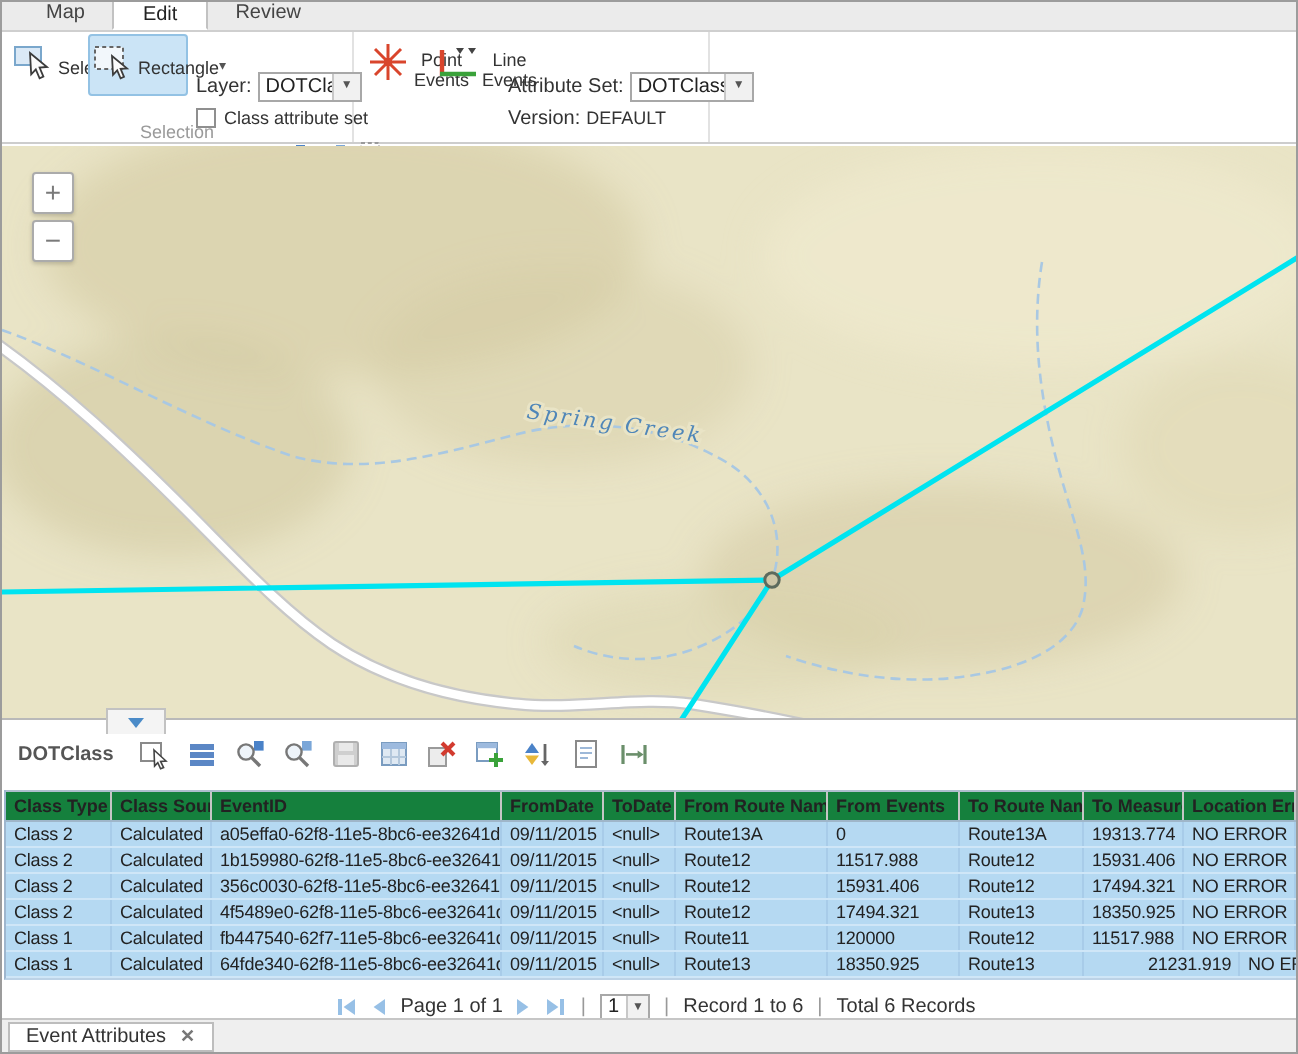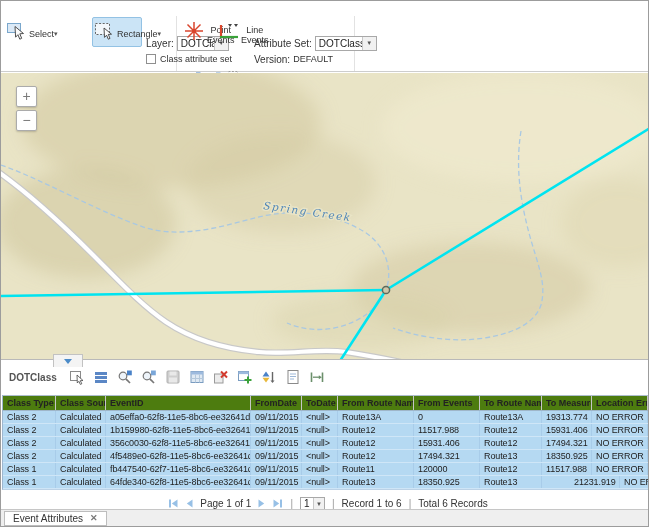--- a/index.html
+++ b/index.html
@@ -17,21 +17,21 @@
   .rtab.active { background:#fff; border:1px solid #c2c2c2; border-bottom:1px solid #fff; color:#222; }
   
   .ribbon { position:absolute; top:15px; left:0; right:0; height:56px;
     background:#fff; border-bottom:1px solid #cdcdcd; display:flex; }
   .rgroup { position:relative; height:100%; display:flex; align-items:flex-start;
     padding:1px 6px 10px 3px; border-right:1px solid #e2e2e2; }
   .rgroup-label { position:absolute; bottom:0; left:0; right:0; text-align:center;
     font-size:9px; color:#9a9a9a; }
   .big-btn { display:flex; flex-direction:row; align-items:center; width:40px;
     padding-top:2px; border:1px solid transparent; border-radius:2px; }
-  .big-btn.wide { width:50px;margin-left:48px; }
+  .big-btn.wide { width:50px; }
   .big-btn.active { background:#cbe4f6; border-color:#93c2e4; }
   .big-btn .lbl { font-size:9px; color:#333; text-align:center; line-height:10px; margin-top:1px; }
   .caret { font-size:7px; color:#555; line-height:7px; }
   .rcol { display:flex; flex-direction:column; margin-left:4px; padding-top:18px; }
   .rrow { display:flex; align-items:center; height:16px; }
   .small-label { font-size:10px; color:#333; margin-right:3px; white-space:nowrap; }
   .combo { display:flex; align-items:center; height:15px; border:1px solid #a8a8a8;
     background:#fff; font-size:10px; color:#222; }
   .combo .val { padding:0 3px; flex:1; white-space:nowrap; overflow:hidden; }
   .combo .arr { width:14px; align-self:stretch; background:#f1f1f1; border-left:1px solid #c8c8c8;
@@ -52,21 +52,21 @@
   .collapse-tab .tri { width:0; height:0; border-left:4px solid transparent;
     border-right:4px solid transparent; border-top:5px solid #4b8bc8; }
   
   .panel { position:absolute; top:358px; left:0; right:0; bottom:17px;
     background:#fff; border-top:1px solid #b9b9b9; }
   .panel-toolbar { height:34px; display:flex; align-items:center; padding-left:8px; gap:8px; }
   .panel-title { font-size:10px; font-weight:bold; color:#555; margin-right:4px; }
   .ticon { width:16px; height:16px; display:flex; align-items:center; justify-content:center; }
   .etable { position:absolute; left:1px; top:35px; width:647px;
     border-left:1px solid #9eb6ce; border-right:1px solid #9eb6ce; border-bottom:1px solid #bcd2e6; }
-  .thead { display:flex; height:16px; background:#4d7c0f;
+  .thead { display:flex; height:16px; background:#15803d;
     border-top:1px solid #aebecd; border-bottom:1px solid #9fb6c9;justify-content:space-between; }
   .th { font-size:9px; font-weight:bold; color:#222; padding:2px 0 0 4px;
     border-right:1px solid #c6c6c6; overflow:hidden; white-space:nowrap; flex:none; }
   .tr { display:flex; height:13px; background:#b5d9f2; border-bottom:1px solid #cfe6f7; }
   .td { font-size:9px; color:#222; letter-spacing:-0.1px; padding:1px 0 0 4px;
     border-right:1px solid #a8cce9; overflow:hidden; white-space:nowrap; flex:none; }
   .pager { position:absolute; left:0; right:0; top:135px; height:17px;
     display:flex; align-items:center; gap:5px; padding-left:7px; font-size:10px; color:#333;justify-content:center; }
   .pager .sep { color:#999; margin:0 2px; }
   .pbtn { display:flex; align-items:center; }
@@ -77,20 +77,25 @@
     background:#efefef; border-top:1px solid #c6c6c6; display:flex; align-items:center; padding-left:3px; }
   .btab { height:15px; background:#fff; border:1px solid #bdbdbd; display:flex;
     align-items:center; padding:0 8px; font-size:10px; color:#333; gap:7px; }
   .btab .x { font-size:9px; color:#777; font-weight:bold; line-height:9px; }
 </style>
 </head>
 <body>
 
 <div class="window">
 
+  <div class="tabbar">
+    <div class="rtab">Map</div>
+    <div class="rtab active">Edit</div>
+    <div class="rtab">Review</div>
+  </div>
 
   <div class="ribbon">
 
     <div class="rgroup" style="width:176px;">
       <div class="big-btn">
         <span>
           <svg width="24" height="22" viewBox="0 0 24 22">
             <rect x="2.5" y="3.5" width="13" height="9" fill="#dbe9f6" stroke="#7aa7cc"></rect>
             <path d="M10,6.5 L18.5,13.5 L14.8,13.8 L16.7,18.3 L14.8,19.2 L12.9,14.7 L10.6,17.2 Z" fill="#fcfcfc" stroke="#3c3c3c" stroke-width="0.9"></path>
           </svg>
@@ -150,20 +155,21 @@
           </span>
           <span class="mini">
             <svg width="15" height="12">
                 <rect x="1.5" y="1.5" width="9" height="8" fill="#fff" stroke="#9a9a9a" stroke-dasharray="2,1.4"></rect>
                 <circle cx="11" cy="9" r="2.6" fill="#f0c419" stroke="#c89a10" stroke-width="0.7"></circle>
               </svg>
             <span class="caret">▾</span>
           </span>
         </div>
       </div>
+      <div class="rgroup-label">Selection</div>
     </div>
 
     <div class="rgroup" style="width:178px;">
       <div class="big-btn" style="width:34px;">
         <span>
           <svg width="26" height="24" viewBox="0 0 26 24">
             <g stroke="#d9452c" stroke-width="1.5">
               <line x1="13" y1="2" x2="13" y2="20"></line>
                 <line x1="4" y1="11" x2="22" y2="11"></line>
               <line x1="6.5" y1="4.5" x2="19.5" y2="17.5"></line>

